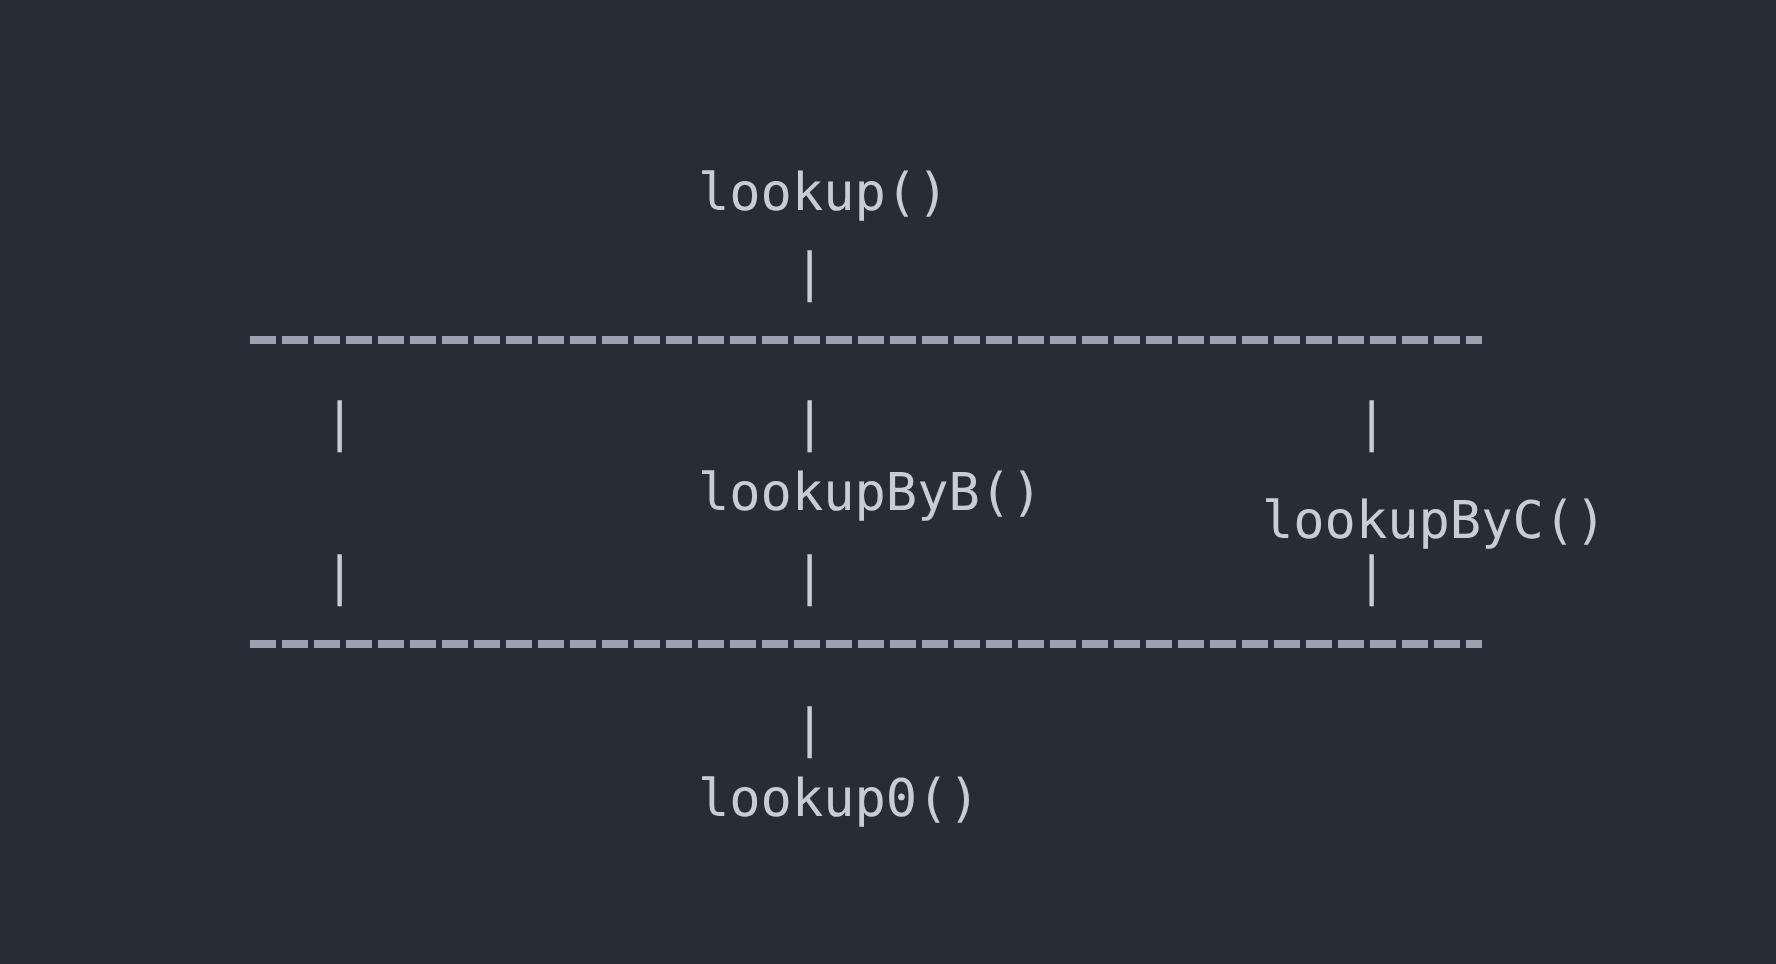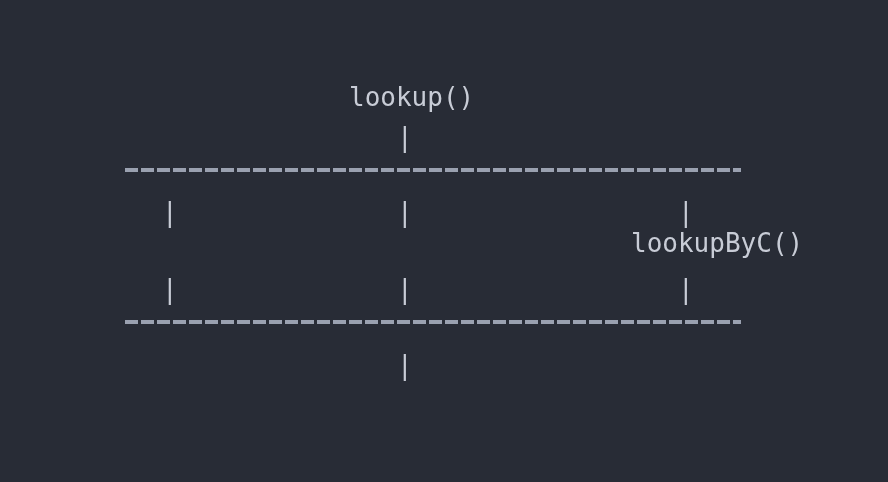--- a/index.html
+++ b/index.html
@@ -64,21 +64,21 @@
   .pipe-top        { left: 397px; top: 118px; }
 
   .rule-upper      { left: 125px; top: 168px; width: 616px; }
 
   .pipe-a-above    { left: 162px; top: 193px; }
   .pipe-b-above    { left: 397px; top: 193px; }
   .pipe-c-above    { left: 678px; top: 193px; }
 
   .label-a         { left: 113px; top: 228px; }
   .label-b         { left: 349px; top: 228px; }
-  .label-c         { left: 631px; top: 224px; }
+  .label-c         { left: 631px; top: 242px; }
 
   .pipe-a-below    { left: 162px; top: 270px; }
   .pipe-b-below    { left: 397px; top: 270px; }
   .pipe-c-below    { left: 678px; top: 270px; }
 
   .rule-lower      { left: 125px; top: 320px; width: 616px; }
 
   .pipe-bottom     { left: 397px; top: 346px; }
   .row-bottom-label{ left: 349px; top: 381px; }
 </style>
@@ -93,27 +93,29 @@
 
   <div class="rule rule-upper" style="background-image: repeating-linear-gradient(to right, rgb(154, 161, 176) 0px, rgb(154, 161, 176) 13px, rgba(0, 0, 0, 0) 13px, rgba(0, 0, 0, 0) 16px);"></div>
 
   <div class="ascii connector pipe-a-above" style="color: rgb(200, 204, 214);">|</div>
 
   <div class="ascii connector pipe-b-above" style="color: rgb(200, 204, 214);">|</div>
 
   <div class="ascii connector pipe-c-above" style="color: rgb(200, 204, 214);">|</div>
 
 
+  <div class="ascii node-label label-b" style="color: rgb(200, 204, 214);">lookupByB()</div>
 
   <div class="ascii node-label label-c" style="color: rgb(200, 204, 214);">lookupByC()</div>
 
   <div class="ascii connector pipe-a-below" style="color: rgb(200, 204, 214);">|</div>
 
   <div class="ascii connector pipe-b-below" style="color: rgb(200, 204, 214);">|</div>
 
   <div class="ascii connector pipe-c-below" style="color: rgb(200, 204, 214);">|</div>
 
   <div class="rule rule-lower" style="background-image: repeating-linear-gradient(to right, rgb(154, 161, 176) 0px, rgb(154, 161, 176) 13px, rgba(0, 0, 0, 0) 13px, rgba(0, 0, 0, 0) 16px);"></div>
 
   <div class="ascii connector pipe-bottom" style="color: rgb(200, 204, 214);">|</div>
 
+  <div class="ascii node-label row-bottom-label" style="color: rgb(200, 204, 214);">lookup0()</div>
 
 </div>
 
 </body></html>

